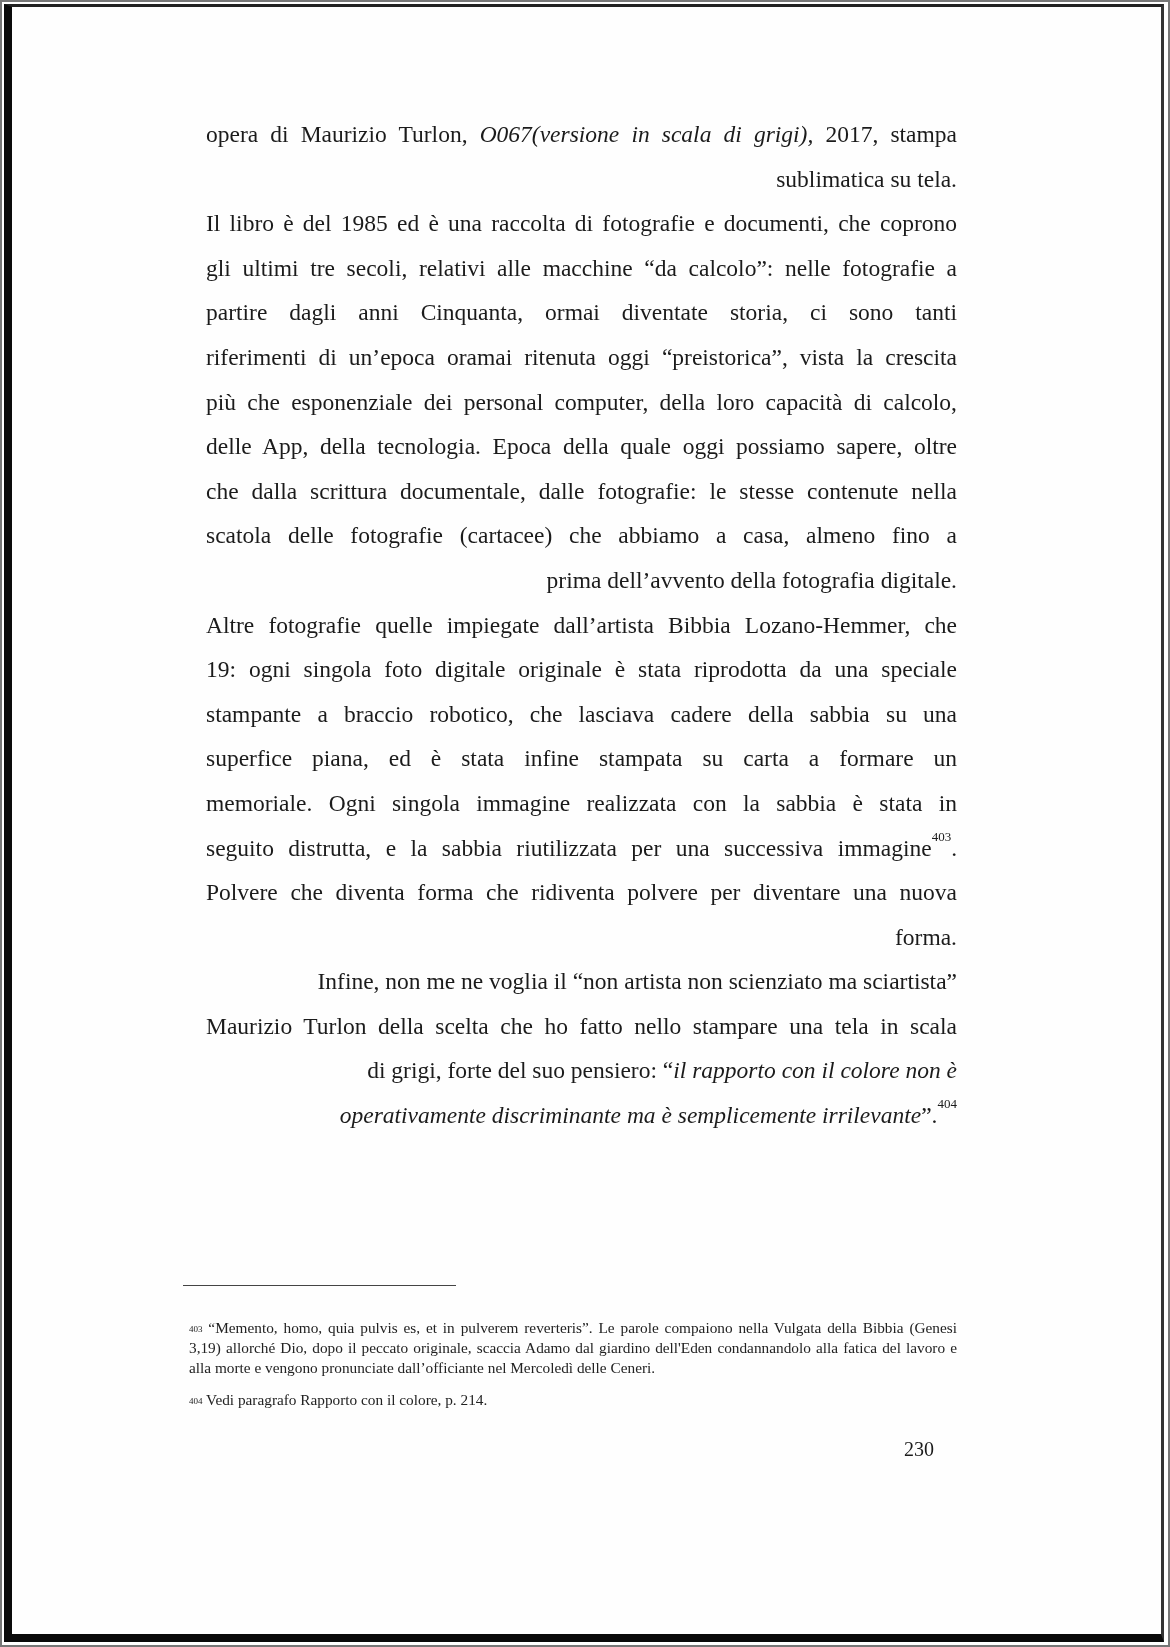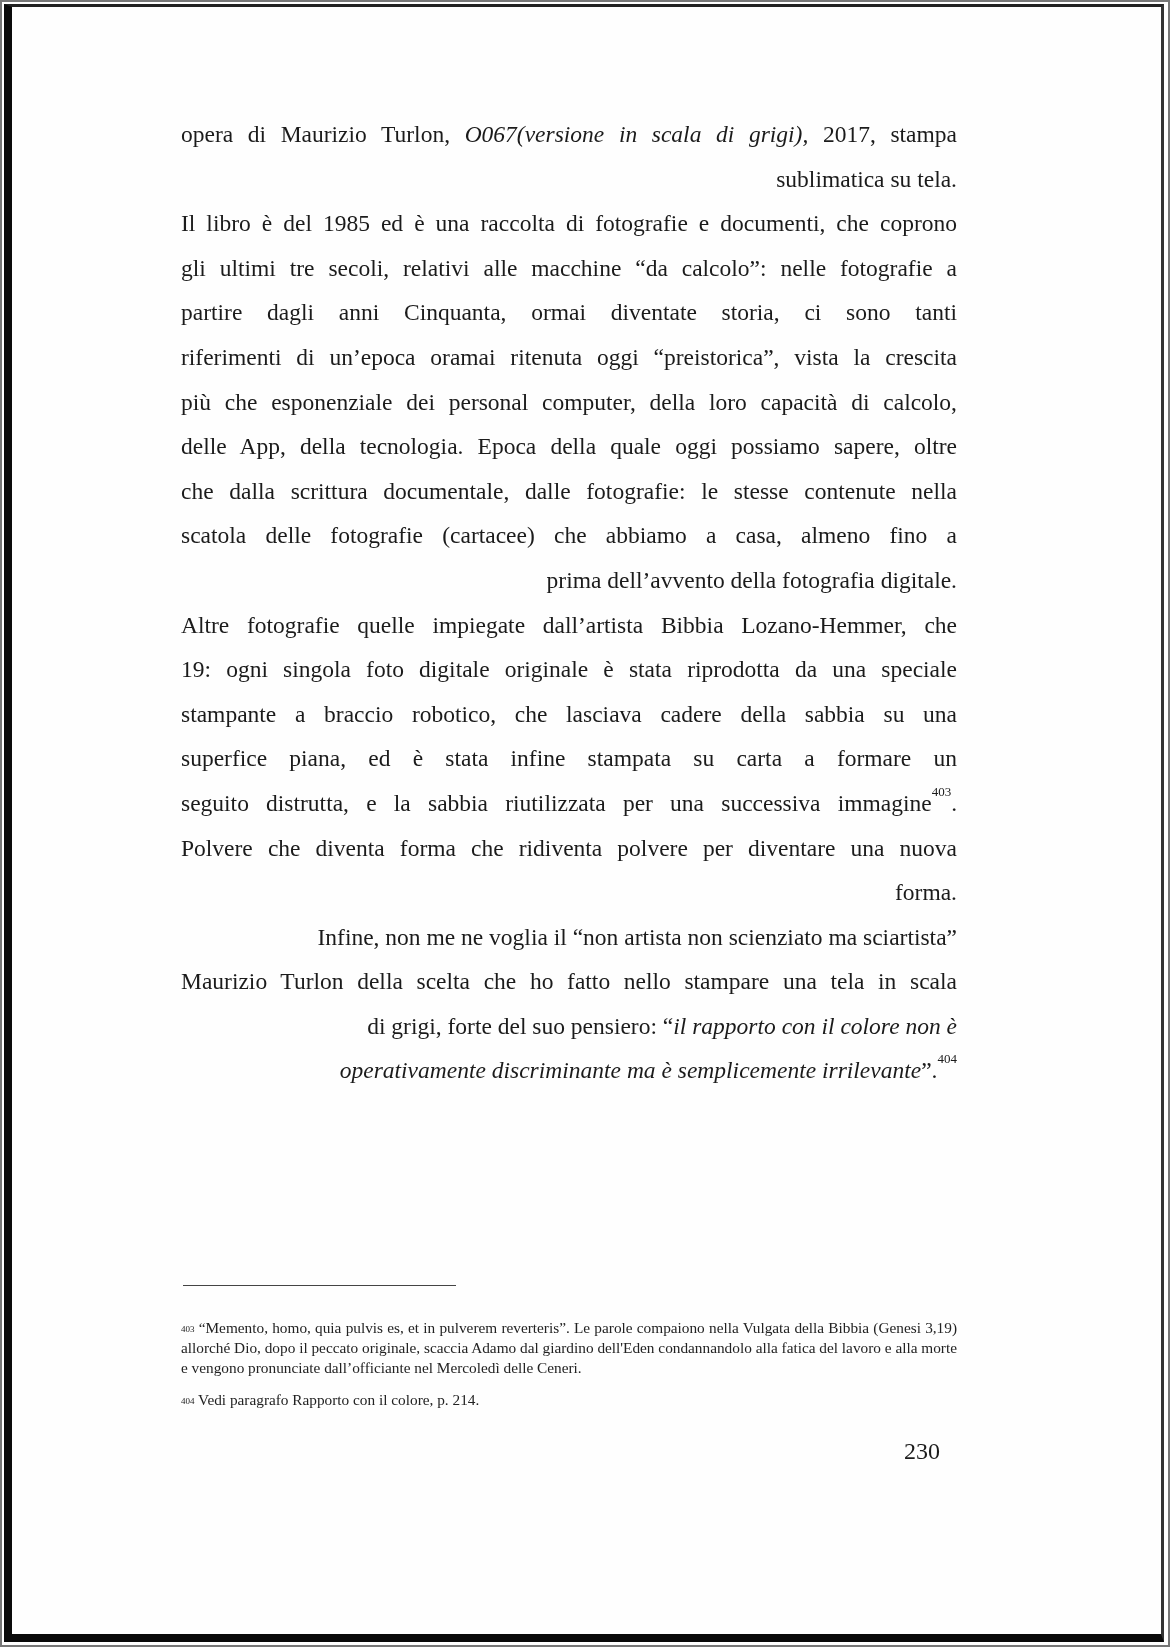--- a/index.html
+++ b/index.html
@@ -16,38 +16,38 @@
   .outer-edge {
     position:absolute; left:0; top:0; width:1170px; height:1647px;
     box-sizing:border-box; border:2px solid #777; pointer-events:none;
   }
   .page-text {
     position:absolute; left:181px; top:112px; width:776px;
     font-family:"Liberation Serif", serif;
     font-size:23.5px; color:#1b1b1b;
     line-height:44.6px;
   }
-  .just-line { display:block; text-align:justify; text-align-last:justify; }
+  .just-line { display:block; text-align:justify; text-align-last:justify;margin-left:25px; }
   .left-line { display:block; text-align:right; }
   .it { font-style:italic; }
   sup.fn { font-size:13px; vertical-align:top; line-height:1; position:relative; top:4px; }
   .fn-rule {
     position:absolute; left:183px; top:1285px; width:273px; height:0;
     border-top:1.5px solid #444;
   }
   .footnotes {
     position:absolute; left:181px; top:1318px; width:776px;
     font-family:"Liberation Serif", serif;
     font-size:15.3px; color:#222; line-height:20px;
   }
-  .footnote { margin:0 0 12px 0; text-align:justify; }
+  .footnote { margin:0 0 12px 8px; text-align:justify; }
   .footnote sup { font-size:9px; vertical-align:top; position:relative; top:1px; }
   .page-number {
     position:absolute; left:904px; top:1438px;
-    font-family:"Liberation Serif", serif; font-size:24px; color:#1b1b1b;
+    font-family:"Liberation Serif", serif; font-size:20px; color:#1b1b1b;
   }
 </style>
 </head>
 <body>
 
 <div class="frame"></div>
 <div class="outer-edge"></div>
 
 <div class="page-text">
   <span class="just-line"><span>opera di Maurizio Turlon, </span><span class="it">O067(versione in scala di grigi),</span><span> 2017, stampa</span></span>
@@ -58,20 +58,21 @@
   <span class="just-line">riferimenti di un’epoca oramai ritenuta oggi “preistorica”, vista la crescita</span>
   <span class="just-line">più che esponenziale dei personal computer, della loro capacità di calcolo,</span>
   <span class="just-line">delle App, della tecnologia. Epoca della quale oggi possiamo sapere, oltre</span>
   <span class="just-line">che dalla scrittura documentale, dalle fotografie: le stesse contenute nella</span>
   <span class="just-line">scatola delle fotografie (cartacee) che abbiamo a casa, almeno fino a</span>
   <span class="left-line">prima dell’avvento della fotografia digitale.</span>
   <span class="just-line">Altre fotografie quelle impiegate dall’artista Bibbia Lozano-Hemmer, che</span>
   <span class="just-line">19: ogni singola foto digitale originale è stata riprodotta da una speciale</span>
   <span class="just-line">stampante a braccio robotico, che lasciava cadere della sabbia su una</span>
   <span class="just-line">superfice piana, ed è stata infine stampata su carta a formare un</span>
+  <span class="just-line">memoriale. Ogni singola immagine realizzata con la sabbia è stata in</span>
   <span class="just-line"><span>seguito distrutta, e la sabbia riutilizzata per una successiva immagine</span><sup class="fn">403</sup><span>.</span></span>
   <span class="just-line">Polvere che diventa forma che ridiventa polvere per diventare una nuova</span>
   <span class="left-line">forma.</span>
   <span class="left-line">Infine, non me ne voglia il “non artista non scienziato ma sciartista”</span>
   <span class="just-line">Maurizio Turlon della scelta che ho fatto nello stampare una tela in scala</span>
   <span class="left-line"><span>di grigi, forte del suo pensiero: “</span><span class="it">il rapporto con il colore non è</span></span>
   <span class="left-line"><span class="it">operativamente discriminante ma è semplicemente irrilevante</span><span>”.</span><sup class="fn">404</sup></span>
 </div>
 
 <div class="fn-rule"></div>

